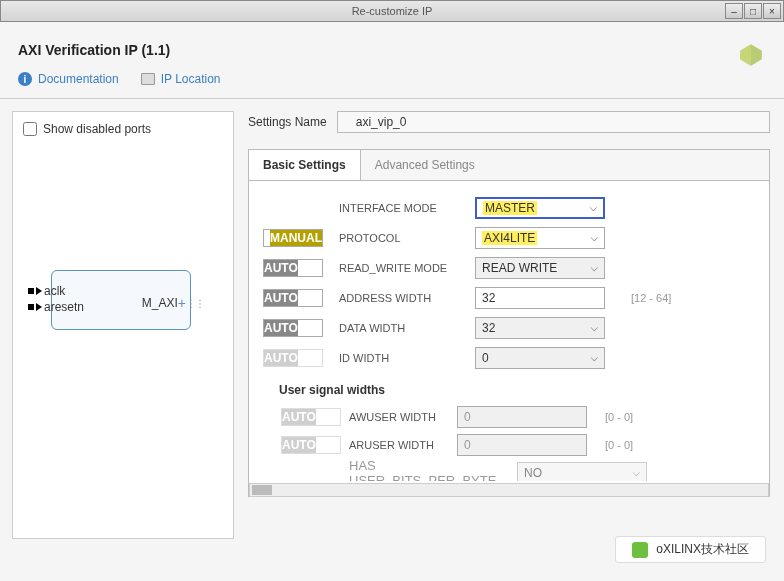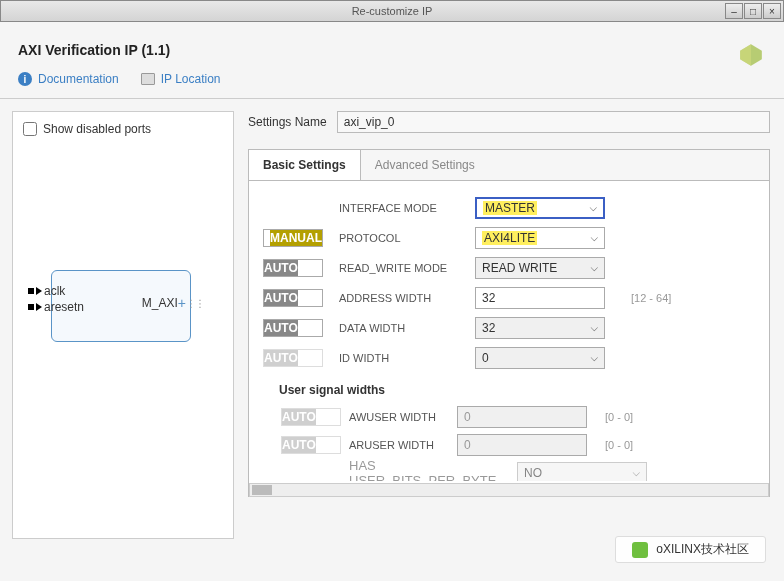--- a/index.html
+++ b/index.html
@@ -11,31 +11,31 @@
 .page-title{padding:20px 18px 14px;font-size:14px;font-weight:bold;color:#222}
 .logo{position:absolute;right:20px;top:42px;width:26px;height:26px}
 .toolbar{padding:0 18px 12px;display:flex;align-items:center;gap:6px;border-bottom:1px solid #ccc}
 .info-icon{width:14px;height:14px;border-radius:50%;background:#3b7fc4;color:#fff;display:inline-flex;align-items:center;justify-content:center;font-size:10px;font-weight:bold}
 .toolbar a{color:#3b7fc4;text-decoration:none;font-size:12px}
 .folder-icon{width:14px;height:12px;border:1px solid #999;border-radius:1px;background:#ddd;display:inline-block}
 .content{display:flex;padding:12px 0 0 12px;height:440px}
 .left-panel{width:222px;border:1px solid #ccc;background:#fff;padding:10px;display:flex;flex-direction:column}
 .checkbox-row{display:flex;align-items:center;gap:6px;margin-bottom:4px}
 .checkbox-row input{width:14px;height:14px}
-.ip-block{margin-top:130px;margin-left:28px;width:140px;height:72px;border:1px solid #5a94c7;border-radius:6px;background:#f5f9fd;position:relative;display:flex;align-items:center;justify-content:center}
+.ip-block{margin-top:130px;margin-left:28px;width:140px;height:60px;border:1px solid #5a94c7;border-radius:6px;background:#f5f9fd;position:relative;display:flex;align-items:center;justify-content:center}
 .port-left{position:absolute;left:-24px;top:12px;font-size:10px}
 .port-left div{display:flex;align-items:center;gap:2px;line-height:16px}
 .port-dot{width:6px;height:6px;background:#000;display:inline-block}
 .port-tri{width:0;height:0;border-top:4px solid transparent;border-bottom:4px solid transparent;border-left:6px solid #000;display:inline-block}
 .port-right{position:absolute;right:-14px;top:24px;font-size:10px;display:flex;align-items:center;gap:0}
 .plus{font-size:14px;color:#5a94c7}
 .dots{color:#999;font-size:10px;letter-spacing:-1px}
 .right-panel{flex:1;padding:0 14px}
 .comp-row{display:flex;align-items:center;gap:10px;margin-bottom:16px}
-.comp-row input{flex:1;height:22px;border:1px solid #bbb;background:#f8f8f8;padding:0 6px}
+.comp-row input{flex:1;height:22px;border:1px solid #bbb;background:#f8f8f8;padding:0 18px}
 .tabs{border:1px solid #bbb;border-bottom:none;background:#fff}
 .tab-head{display:flex;border-bottom:1px solid #bbb;background:#f6f6f6}
 .tab{padding:8px 14px;font-size:12px;color:#888;cursor:pointer}
 .tab.active{font-weight:bold;color:#333;background:#fff;border-right:1px solid #bbb}
 .tab-body{padding:12px 14px;height:300px;overflow-y:auto;overflow-x:auto}
 .setting-row{display:flex;align-items:center;height:30px;gap:16px}
 .auto-toggle{width:60px;height:18px;border:1px solid #aaa;display:flex;font-size:8px}
 .auto-toggle .seg{flex:1;display:flex;align-items:center;justify-content:center}
 .auto-toggle.auto .seg:first-child{background:#888;color:#fff;font-weight:bold}
 .auto-toggle.manual .seg:last-child{background:#b4a000;color:#fff;font-weight:bold}

